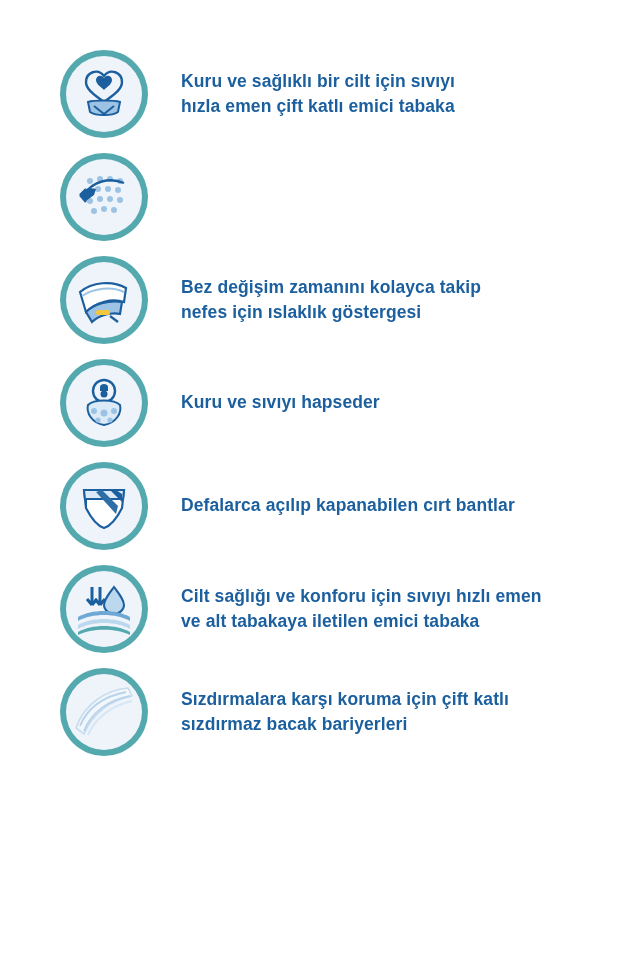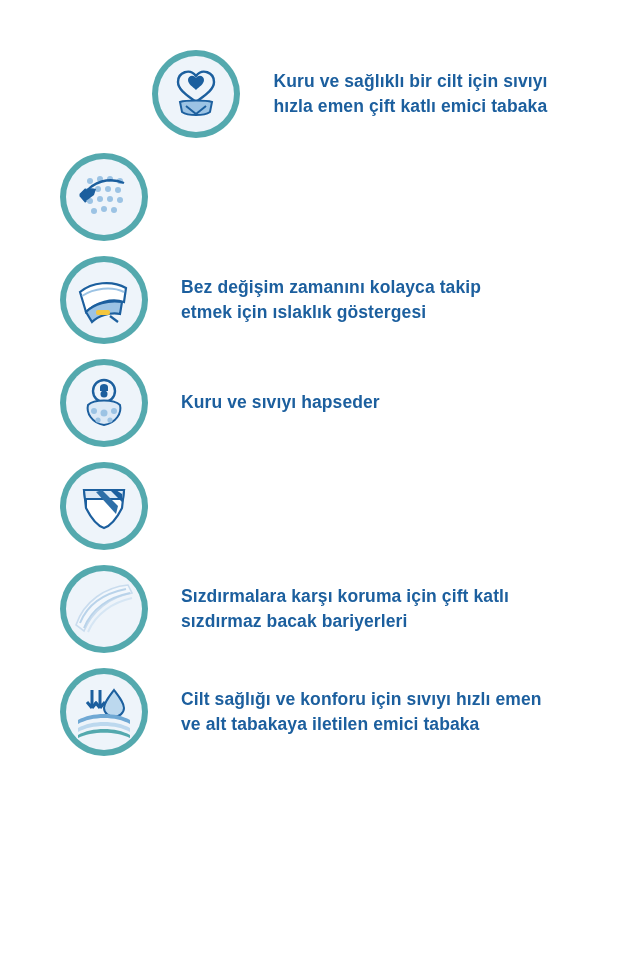--- a/index.html
+++ b/index.html
@@ -58,21 +58,21 @@
   .feature-text {
     margin-left: 33px;
     color: #1c5f9e;
     font-size: 17.5px;
     line-height: 25px;
     font-weight: bold;
     letter-spacing: 0.1px;
     max-width: 420px;
     white-space: pre-line;
   }
-  .row-1 { margin-top: 42px; justify-content: center; }
+  .row-1 { margin-top: 42px; }
 </style>
 </head>
 <body>
 
 <div id="feature-list">
 
   <div class="feature-row row-1">
     <div class="icon-badge">
       <div class="icon-inner">
         <svg width="76" height="76" viewBox="0 0 76 76">
@@ -123,21 +123,21 @@
         <svg width="76" height="76" viewBox="0 0 76 76">
           <path d="M14 30 C26 20, 46 18, 60 26 L58 40 C46 36, 30 40, 20 50 Z" fill="#ffffff" stroke="#1c5f9e" stroke-width="2.2"></path>
           <path d="M16 34 C28 26, 46 24, 58 30" fill="none" stroke="#9cc3e4" stroke-width="2"></path>
           <path d="M20 50 C28 42, 42 38, 56 40 L54 52 C44 50, 32 54, 26 60 Z" fill="#9cc3e4" stroke="#1c5f9e" stroke-width="2.2"></path>
           <rect x="30" y="48" width="14" height="5" rx="2" fill="#f4c63d"></rect>
           <path d="M44 54 L52 60" stroke="#1c5f9e" stroke-width="2.2"></path>
         </svg>
       </div>
     </div>
     <div class="feature-text">Bez değişim zamanını kolayca takip
-etmek için ıslaklık göstergesi</div>
+nefes için ıslaklık göstergesi</div>
   </div>
 
   <div class="feature-row">
     <div class="icon-badge">
       <div class="icon-inner">
         <svg width="76" height="76" viewBox="0 0 76 76">
           <circle cx="38" cy="26" r="11" fill="none" stroke="#1c5f9e" stroke-width="2.4"></circle>
           <path d="M34 22 C34 18, 42 18, 42 22 L42 26 L34 26 Z" fill="#1c5f9e"></path>
           <circle cx="38" cy="29" r="3.5" fill="#1c5f9e"></circle>
           <path d="M22 40 C28 34, 48 34, 54 40 C56 48, 50 58, 38 60 C26 58, 20 48, 22 40 Z" fill="#dce9f6" stroke="#1c5f9e" stroke-width="2"></path>
@@ -159,47 +159,48 @@
       <div class="icon-inner">
         <svg width="76" height="76" viewBox="0 0 76 76">
           <path d="M18 22 L58 22 L56 40 C50 52, 44 58, 38 60 C32 58, 26 52, 20 40 Z" fill="#ffffff" stroke="#1c5f9e" stroke-width="2.2"></path>
           <path d="M18 22 L58 22 L57 31 L19 31 Z" fill="#dce9f6" stroke="#1c5f9e" stroke-width="2"></path>
           <path d="M36 22 L52 38 L50 46 L30 24 Z" fill="#2e6fa8"></path>
           <path d="M44 22 L56 34 L56 26 L50 22 Z" fill="#1c5f9e"></path>
           <path d="M20 31 L20 40" stroke="#1c5f9e" stroke-width="2"></path>
         </svg>
       </div>
     </div>
-  </div>
-
-  <div class="feature-row">
-    <div class="icon-badge">
-      <div class="icon-inner">
-        <svg width="76" height="76" viewBox="0 0 76 76">
-          <path d="M10 54 C18 30, 40 16, 62 14 L66 22 C44 26, 26 40, 18 60 Z" fill="#f2f7fc" stroke="#c9dcee" stroke-width="1.6"></path>
-          <path d="M14 52 C22 32, 40 22, 60 18" fill="none" stroke="#b9d3ea" stroke-width="2"></path>
-          <path d="M18 57 C26 37, 44 26, 64 22" fill="none" stroke="#b9d3ea" stroke-width="2"></path>
-          <path d="M22 61 C30 42, 48 31, 66 27" fill="none" stroke="#d6e6f4" stroke-width="2"></path>
-        </svg>
-      </div>
-    </div>
-    <div class="feature-text">Sızdırmalara karşı koruma için çift katlı
-sızdırmaz bacak bariyerleri</div>
+    <div class="feature-text">Defalarca açılıp kapanabilen cırt bantlar</div>
   </div>
 
   <div class="feature-row">
     <div class="icon-badge">
       <div class="icon-inner">
         <svg width="76" height="76" viewBox="0 0 76 76">
           <path d="M26 16 L26 34 M26 34 L21 28 M26 34 L31 28" stroke="#1c5f9e" stroke-width="3" fill="none"></path>
           <path d="M34 16 L34 34 M34 34 L29 28 M34 34 L39 28" stroke="#1c5f9e" stroke-width="3" fill="none"></path>
           <path d="M48 16 C54 24, 58 29, 58 34 C58 39, 53 43, 48 43 C43 43, 38 39, 38 34 C38 29, 42 24, 48 16 Z" fill="#bcd8ee" stroke="#1c5f9e" stroke-width="2"></path>
           <path d="M12 46 C26 38, 50 38, 64 46 L64 50 C50 42, 26 42, 12 50 Z" fill="#6fa8d4"></path>
           <path d="M12 54 C26 46, 50 46, 64 54 L64 58 C50 50, 26 50, 12 58 Z" fill="#bcd8ee"></path>
           <path d="M12 61 C26 53, 50 53, 64 61 L64 64 C50 57, 26 57, 12 64 Z" fill="#54a9ae"></path>
         </svg>
       </div>
     </div>
     <div class="feature-text">Cilt sağlığı ve konforu için sıvıyı hızlı emen
 ve alt tabakaya iletilen emici tabaka</div>
   </div>
 
+  <div class="feature-row">
+    <div class="icon-badge">
+      <div class="icon-inner">
+        <svg width="76" height="76" viewBox="0 0 76 76">
+          <path d="M10 54 C18 30, 40 16, 62 14 L66 22 C44 26, 26 40, 18 60 Z" fill="#f2f7fc" stroke="#c9dcee" stroke-width="1.6"></path>
+          <path d="M14 52 C22 32, 40 22, 60 18" fill="none" stroke="#b9d3ea" stroke-width="2"></path>
+          <path d="M18 57 C26 37, 44 26, 64 22" fill="none" stroke="#b9d3ea" stroke-width="2"></path>
+          <path d="M22 61 C30 42, 48 31, 66 27" fill="none" stroke="#d6e6f4" stroke-width="2"></path>
+        </svg>
+      </div>
+    </div>
+    <div class="feature-text">Sızdırmalara karşı koruma için çift katlı
+sızdırmaz bacak bariyerleri</div>
+  </div>
+
 </div>
 
 </body></html>

